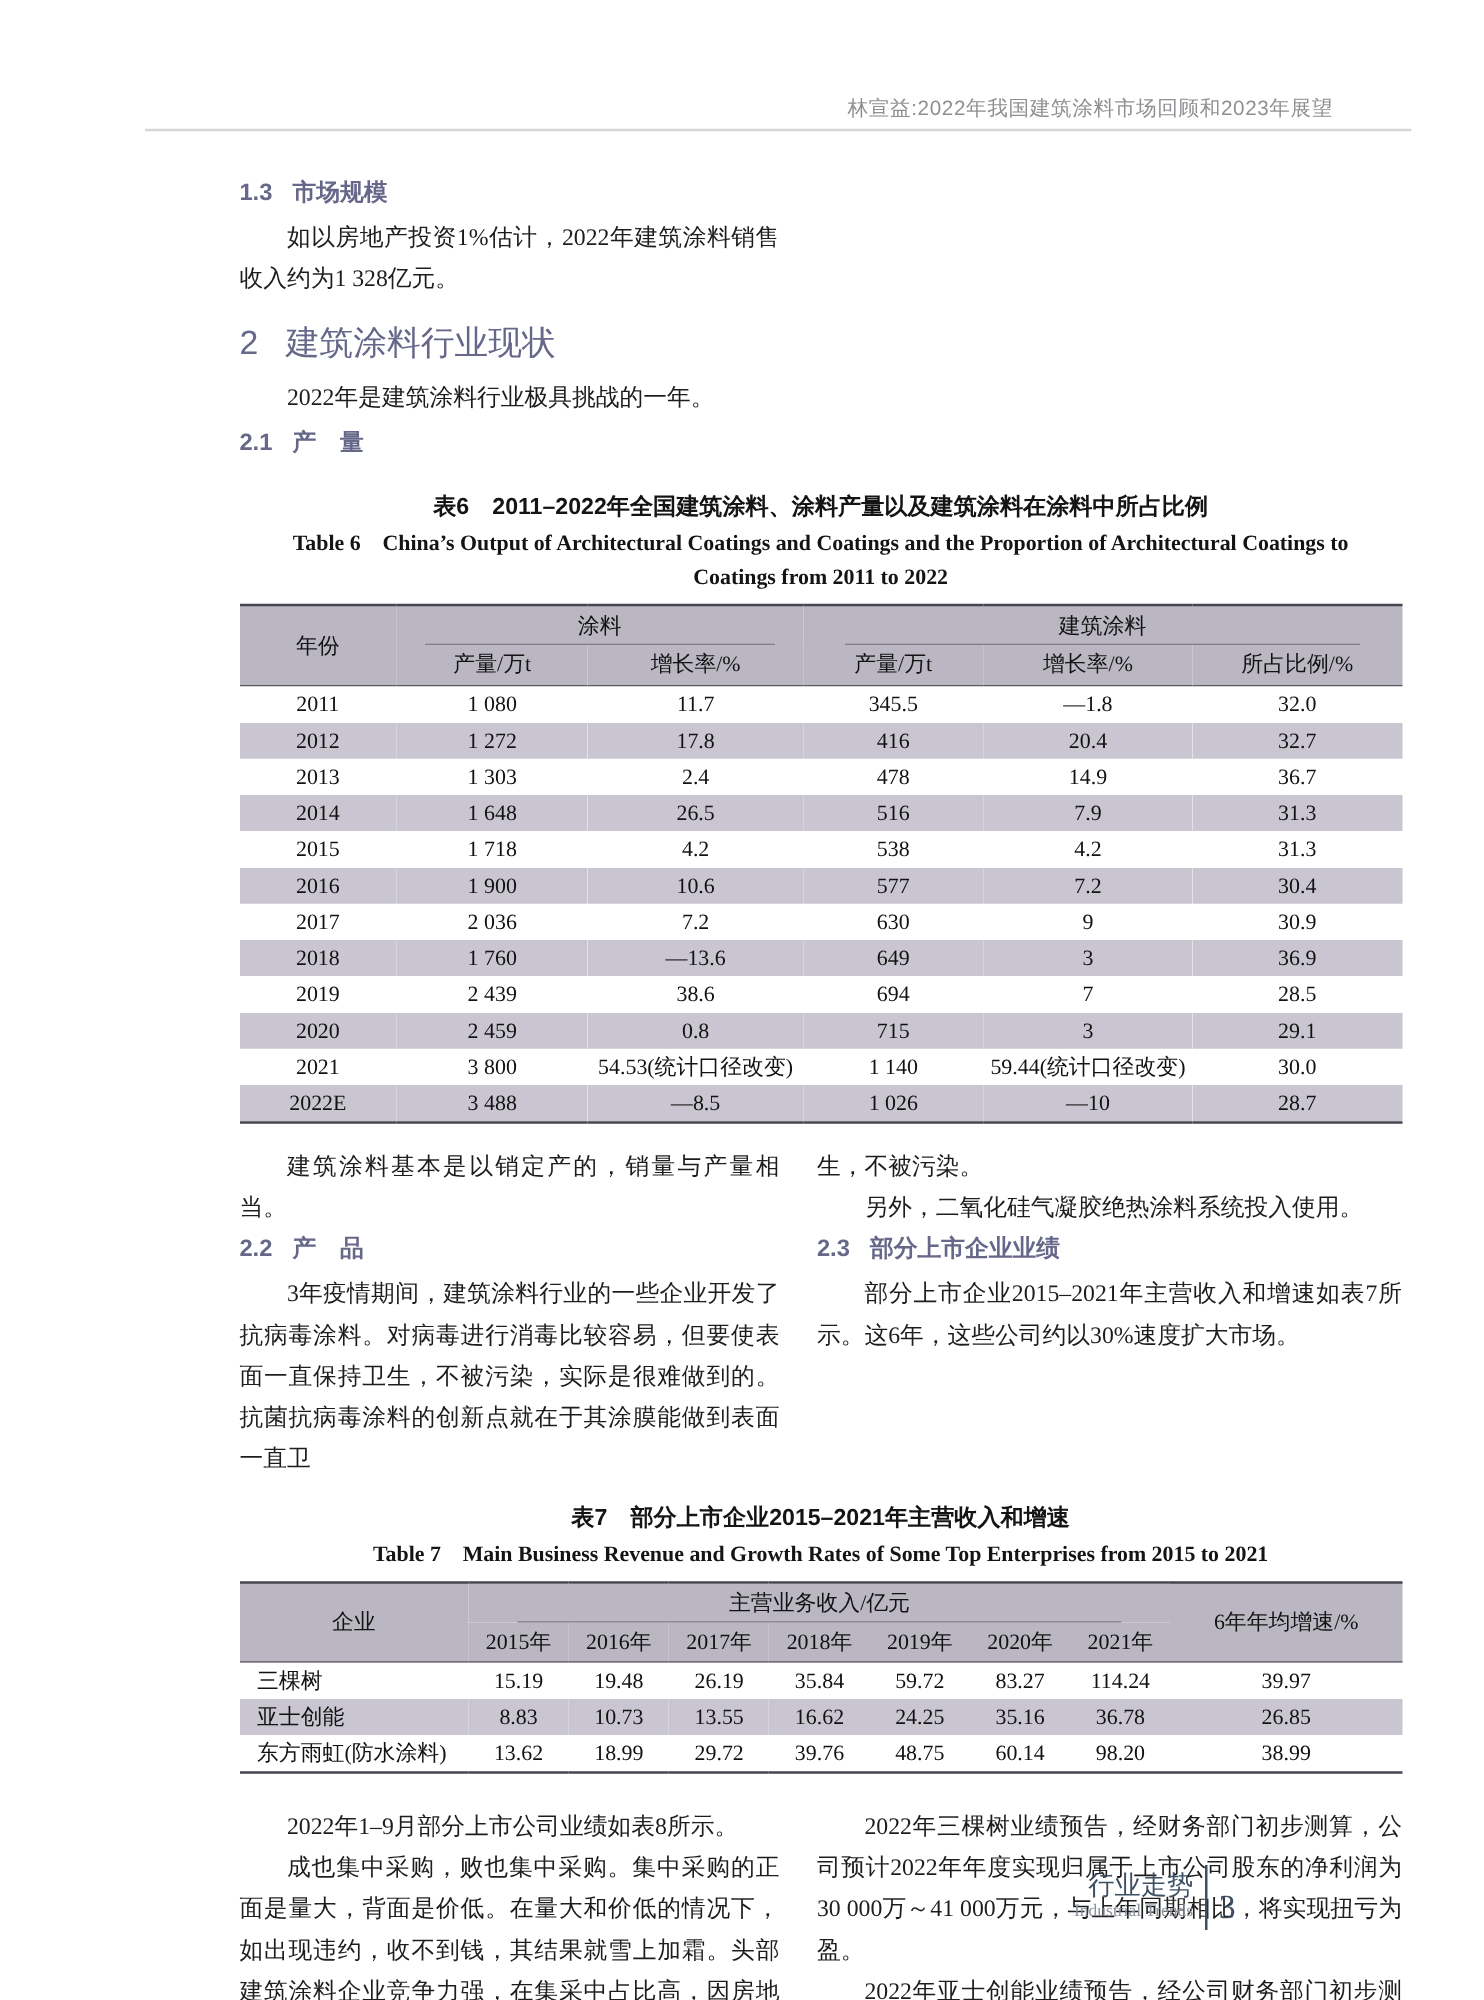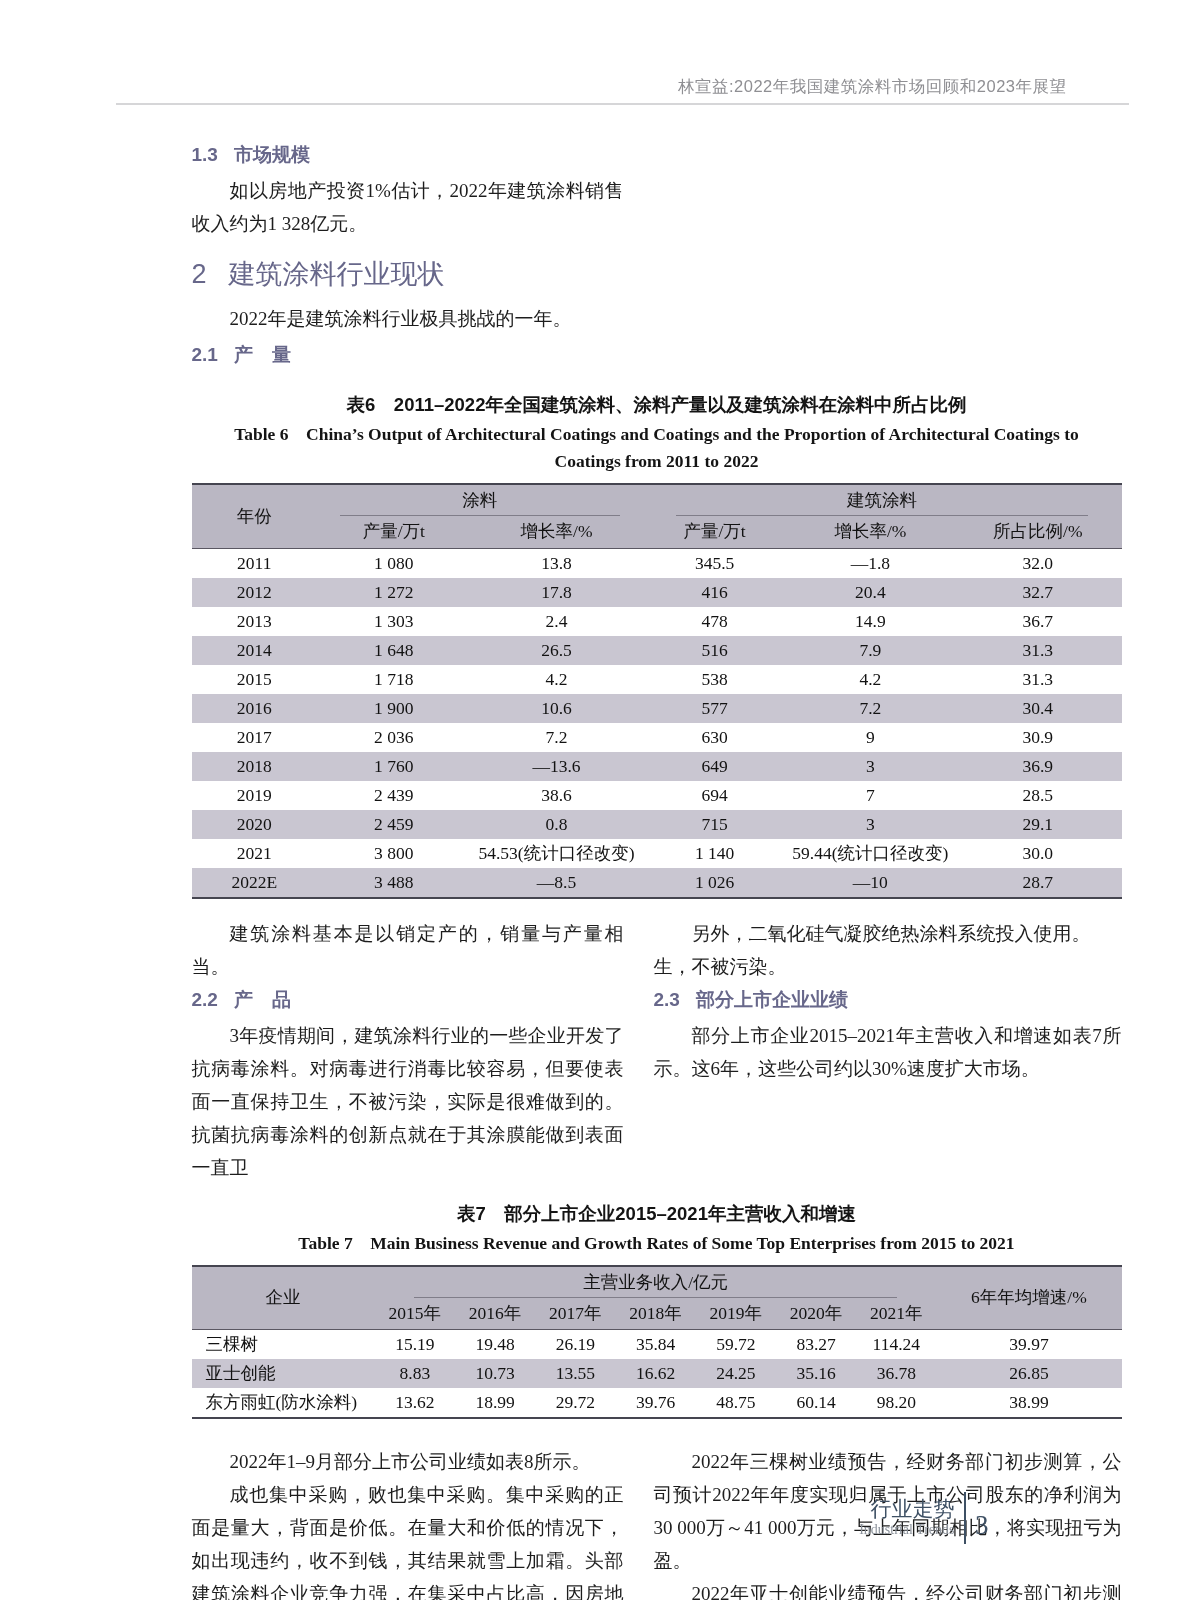--- a/index.html
+++ b/index.html
@@ -150,21 +150,21 @@
           <th class="bottom-edge">增长率/%</th>
           <th class="bottom-edge">产量/万t</th>
           <th class="bottom-edge">增长率/%</th>
           <th class="bottom-edge">所占比例/%</th>
         </tr>
       </thead>
       <tbody>
         <tr>
             <td>2011</td>
             <td>1 080</td>
-            <td>13.8</td>
+            <td>11.7</td>
             <td>345.5</td>
             <td>—1.8</td>
             <td>32.0</td>
           </tr>
         <tr>
             <td>2012</td>
             <td>1 272</td>
             <td>17.8</td>
             <td>416</td>
             <td>20.4</td>
@@ -255,22 +255,22 @@
 
     <div class="two-col row2">
       <div class="col-l">
         <p class="body indent">建筑涂料基本是以销定产的，销量与产量相当。</p>
         <div class="sub-heading">
           <span class="num">2.2</span><span>产　品</span>
         </div>
         <p class="body indent">3年疫情期间，建筑涂料行业的一些企业开发了抗病毒涂料。对病毒进行消毒比较容易，但要使表面一直保持卫生，不被污染，实际是很难做到的。抗菌抗病毒涂料的创新点就在于其涂膜能做到表面一直卫</p>
       </div>
       <div class="col-r">
+        <p class="body">生，不被污染。</p>
         <p class="body indent">另外，二氧化硅气凝胶绝热涂料系统投入使用。</p>
-        <p class="body">生，不被污染。</p>
         <div class="sub-heading">
           <span class="num">2.3</span><span>部分上市企业业绩</span>
         </div>
         <p class="body indent">部分上市企业2015–2021年主营收入和增速如表7所示。这6年，这些公司约以30%速度扩大市场。</p>
       </div>
     </div>
 
     <div class="tbl-caption-cn mt16">表7　部分上市企业2015–2021年主营收入和增速</div>
     <div class="tbl-caption-en">Table 7　Main Business Revenue and Growth Rates of Some Top Enterprises from 2015 to 2021</div>
     <table class="data-table">

